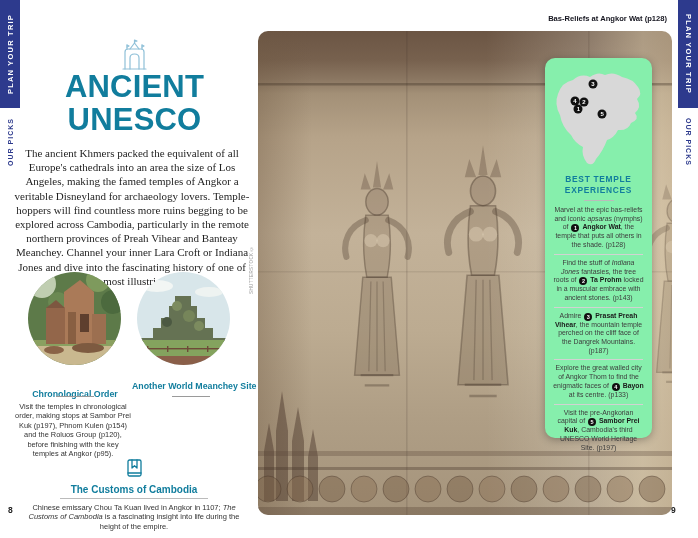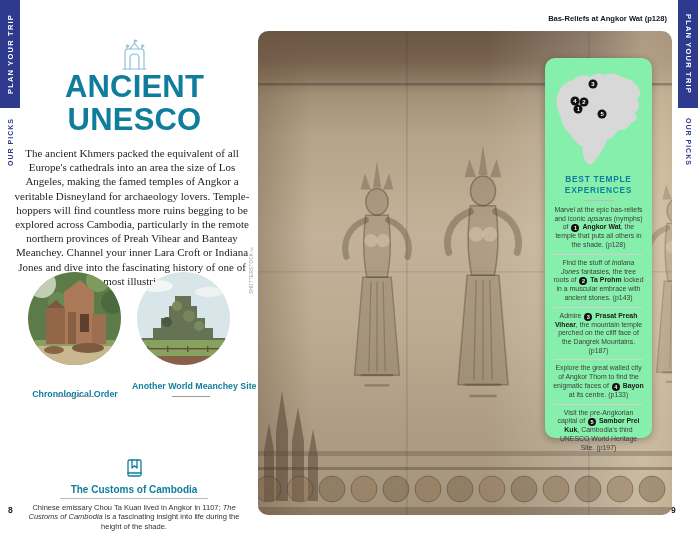--- a/index.html
+++ b/index.html
@@ -140,33 +140,34 @@
       <rect x="50" y="74" width="1.4" height="6" fill="#6e4a38"></rect>
       <rect x="70" y="74" width="1.4" height="6" fill="#6e4a38"></rect>
       <rect x="0" y="84" width="93" height="9" fill="#8a5f49"></rect>
     </svg>
   </div>
 
   <h3 class="feat-head feat-head-1">Chronological Order</h3>
   <h3 class="feat-head feat-head-2">Another World Meanchey Site</h3>
   <div class="mini-rule rule-f1"></div>
   <div class="mini-rule rule-f2"></div>
+  <p class="feat-body feat-body-1">Visit the temples in chronological order, making stops at Sambor Prei Kuk (p197), Phnom Kulen (p154) and the Roluos Group (p120), before finishing with the key temples at Angkor (p95).</p>
 
   <div class="book-icon">
     <svg width="23" height="23" viewBox="0 0 23 23">
       <g stroke="#117d9d" stroke-width="1.3" fill="none" stroke-linecap="round" stroke-linejoin="round">
         <rect x="5" y="3" width="13" height="16" rx="1.5"></rect>
         <path d="M9,3 V11 L11.5,8.8 L14,11 V3"></path>
         <path d="M5,16 H18"></path>
       </g>
     </svg>
   </div>
   <h3 class="customs-head">The Customs of Cambodia</h3>
   <div class="mini-rule customs-rule"></div>
-  <p class="customs-body"><span>Chinese emissary Chou Ta Kuan lived in Angkor in 1107; </span><span class="seg-i">The Customs of Cambodia</span><span> is a fascinating insight into life during the height of the shade.</span></p>
+  <p class="customs-body"><span>Chinese emissary Chou Ta Kuan lived in Angkor in 1107; </span><span class="seg-i">The Customs of Cambodia</span><span> is a fascinating insight into life during the height of the empire.</span></p>
 
   <div class="pagenum pagenum-left">8</div>
 
   <h4 class="rp-header">Bas-Reliefs at Angkor Wat (p128)</h4>
   <div class="credit vup">SHUTTERSTOCK ©</div>
 
   <div class="photo">
     <svg width="414" height="484" viewBox="0 0 414 484">
       <defs>
         <g id="apsara">

